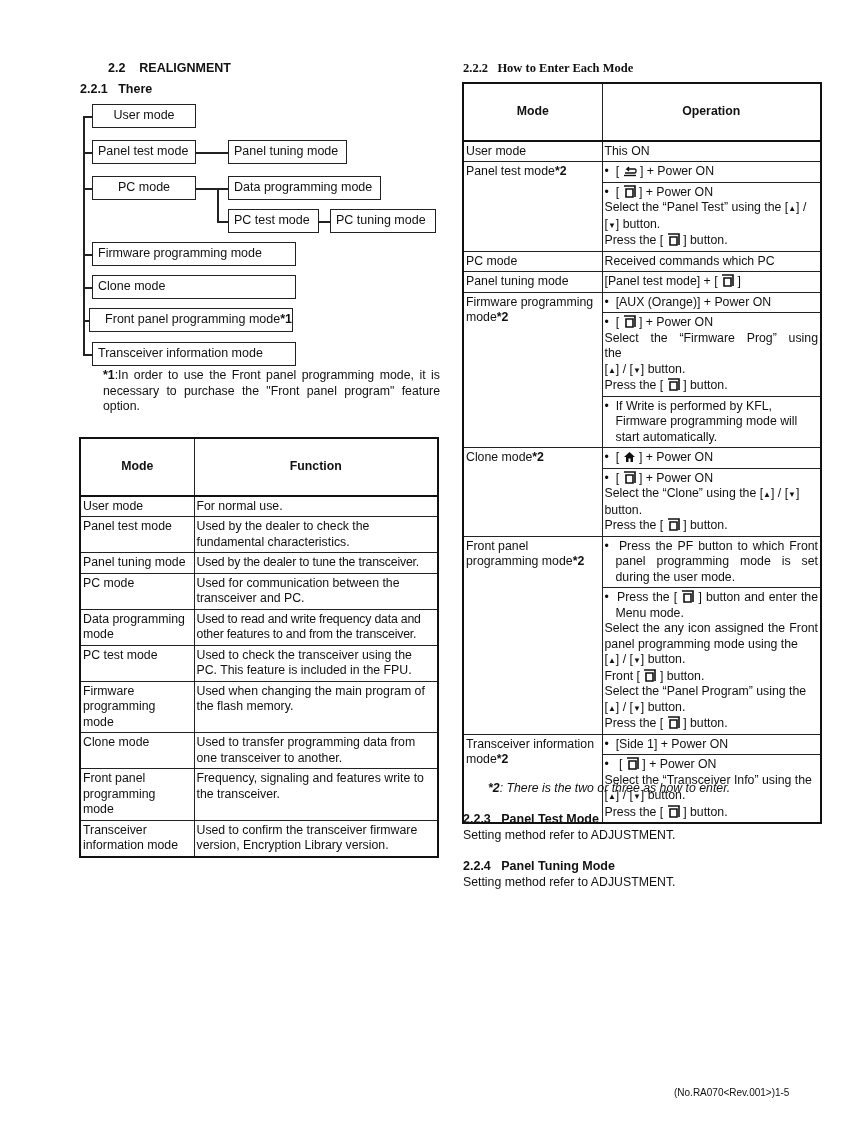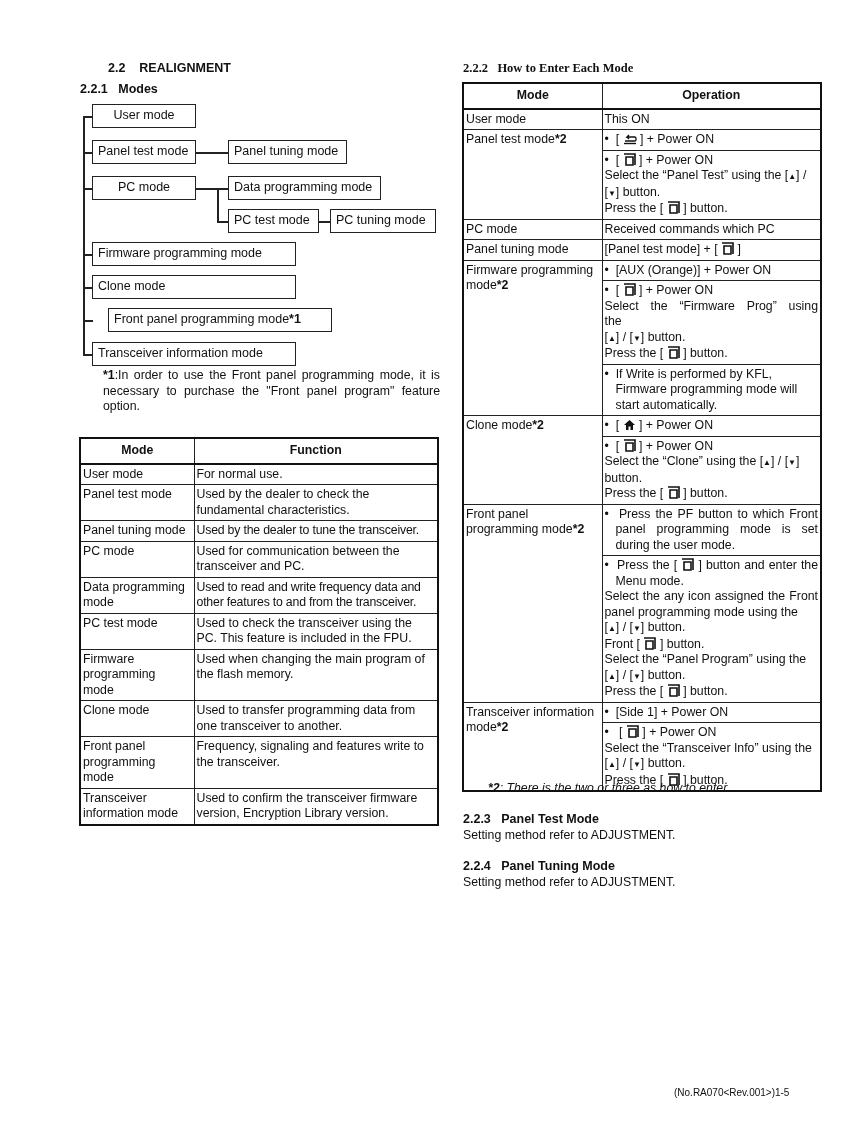--- a/index.html
+++ b/index.html
@@ -11,39 +11,39 @@
   
   .box { position: absolute; border: 1.6px solid #222; height: 24px; font-size: 12.5px; line-height: 21px; padding-left: 5px; white-space: nowrap; background: #fff; }
   .box.center { text-align: center; padding-left: 0; }
   .line { position: absolute; background: #222; }
 
   .footnote1 { position: absolute; left: 103px; top: 368px; width: 337px; text-align: justify; font-size: 12.3px; line-height: 15.6px; }
 
   
   table { border-collapse: collapse; position: absolute; font-size: 12.3px; line-height: 15.5px; }
   td, th { border: 1px solid #222; vertical-align: top; padding: 2px 2px 2px 2px; text-align: left; }
-  th { font-weight: bold; text-align: center; padding: 4px; }
+  th { font-weight: bold; text-align: center; padding: 20px; }
   table.outer { border: 2px solid #111; }
   table thead tr th { border-bottom: 2px solid #111; }
   .b { font-weight: bold; }
   .just { text-align: justify; }
   .indent { padding-left: 11px; text-indent: -11px; display: block; }
   .ico { display: inline-block; vertical-align: -2px; }
 
   .sec-body { position: absolute; font-size: 12.3px; }
   .page-num { position: absolute; left: 674px; top: 1085px; font-size: 10px; }
 </style>
 </head>
 <body>
 
 <div class="abs h-bold" style="left:80px; top:61px;margin-left:28px;">
   <span>2.2</span>&nbsp;&nbsp;&nbsp;&nbsp;<span>REALIGNMENT</span>
 </div>
 <div class="abs h-bold" style="left:80px; top:82px;">
-  <span>2.2.1</span>&nbsp;&nbsp;&nbsp;<span>Modes</span>
+  <span>2.2.1</span>&nbsp;&nbsp;&nbsp;<span>There</span>
 </div>
 
 <div>
 
   <div class="line" style="left:83px; top:116px; width:1.6px; height:239px;"></div>
 
   <div class="line" style="left:83px; top:116px; width:10px; height:1.6px;"></div>
   <div class="line" style="left:83px; top:152px; width:10px; height:1.6px;"></div>
   <div class="line" style="left:83px; top:188px; width:10px; height:1.6px;"></div>
   <div class="line" style="left:83px; top:254px; width:10px; height:1.6px;"></div>
@@ -61,21 +61,21 @@
   <div class="line" style="left:196px; top:188px; width:33px; height:1.6px;"></div>
   <div class="line" style="left:217px; top:188px; width:1.6px; height:34px;"></div>
   <div class="line" style="left:217px; top:221px; width:12px; height:1.6px;"></div>
   <div class="box" style="left:228px; top:176px; width:153px;">Data programming mode</div>
   <div class="box" style="left:228px; top:209px; width:91px;">PC test mode</div>
   <div class="line" style="left:319px; top:221px; width:12px; height:1.6px;"></div>
   <div class="box" style="left:330px; top:209px; width:106px;">PC tuning mode</div>
 
   <div class="box" style="left:92px; top:242px; width:204px;">Firmware programming mode</div>
   <div class="box" style="left:92px; top:275px; width:204px;">Clone mode</div>
-  <div class="box" style="left:108px; top:308px; width:224px;"><span>Front panel programming mode</span><span class="b">*1</span></div>
+  <div class="box" style="left:89px; top:308px; width:204px;text-align:right;"><span>Front panel programming mode</span><span class="b">*1</span></div>
   <div class="box" style="left:92px; top:342px; width:204px;">Transceiver information mode</div>
 </div>
 
 <div class="footnote1"><span class="b">*1</span><span>:In order to use the Front panel programming mode, it is necessary to purchase the "Front panel program" feature option.</span></div>
 
 <table class="outer" style="left:79px; top:437px; width:360px;">
   <colgroup>
       <col style="width:114px">
       <col>
     </colgroup>

